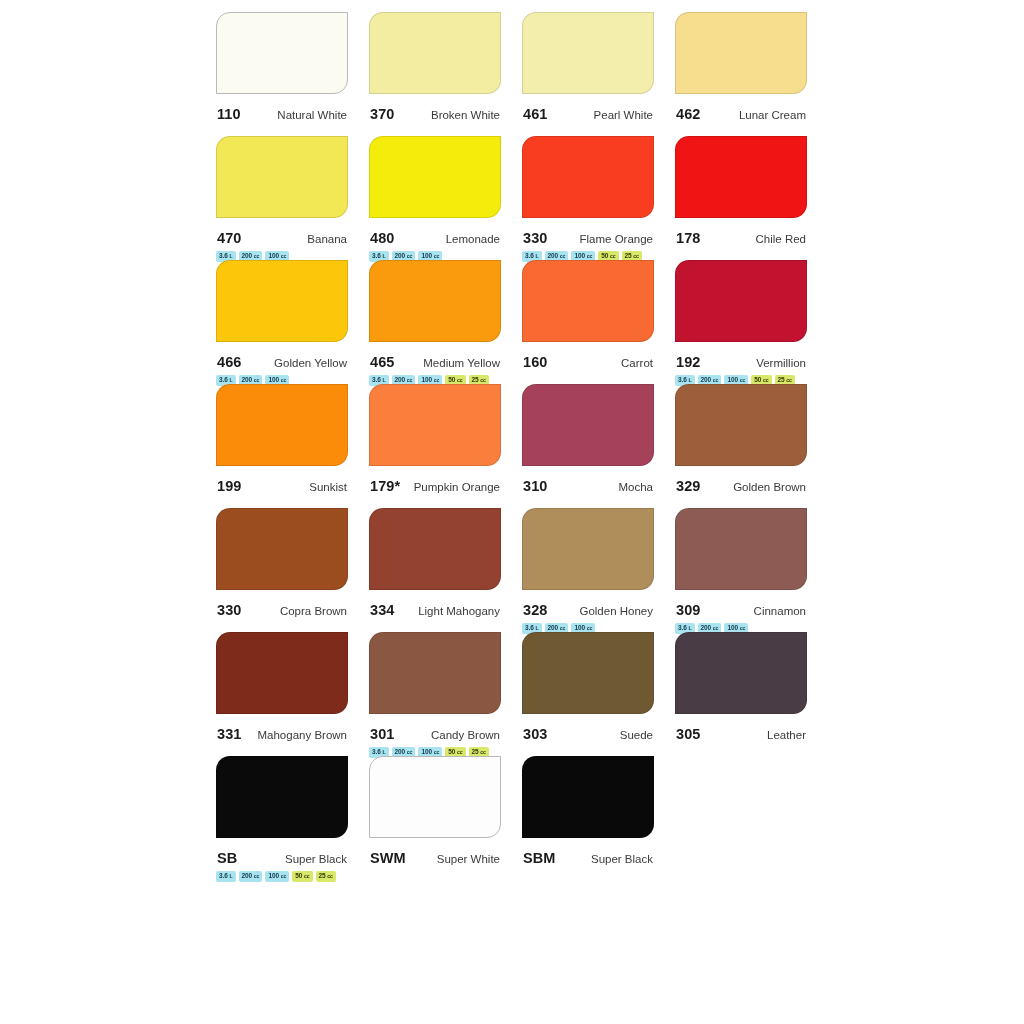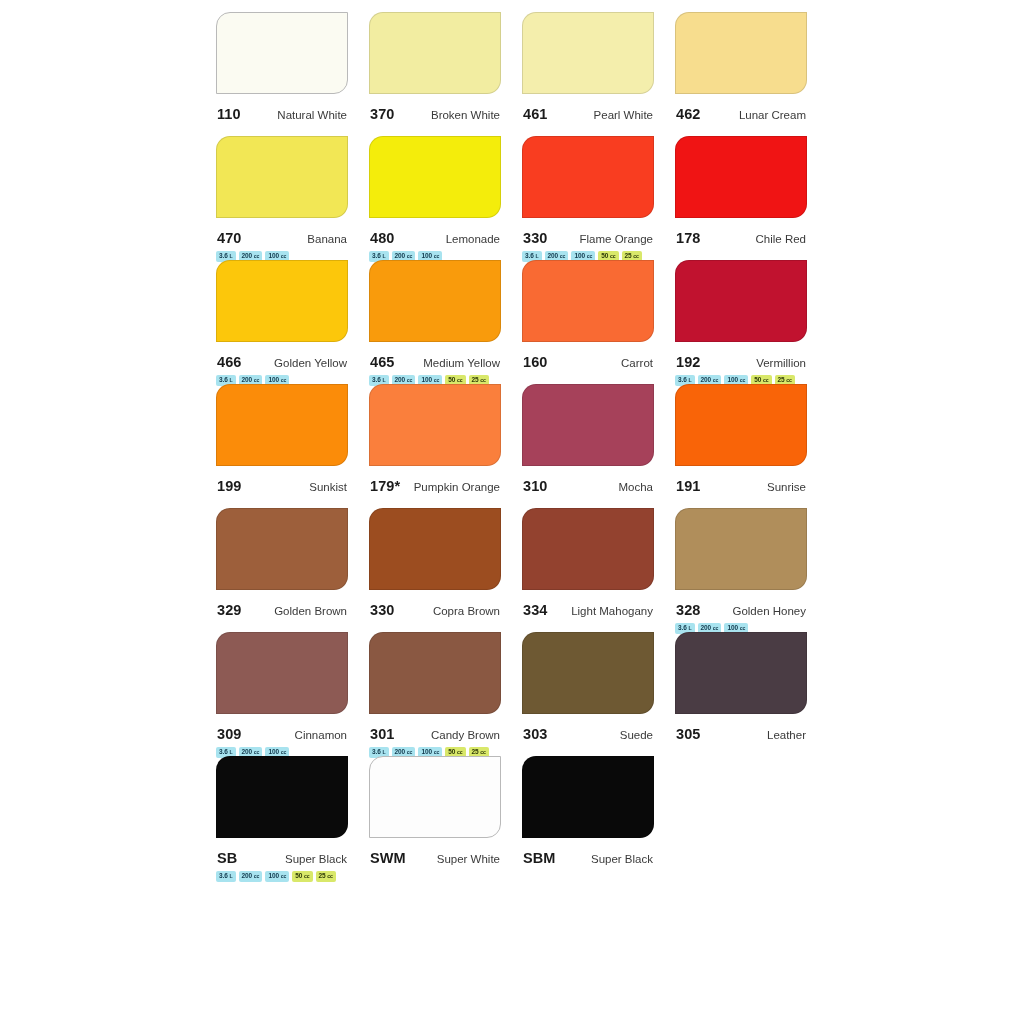--- a/index.html
+++ b/index.html
@@ -226,27 +226,20 @@
         </div>
       </div>
       <div class="cell">
         <div class="swatch" style="background: rgb(166, 65, 90);"></div>
         <div class="cap">
           <span class="code">310</span>
           <span class="cname">Mocha</span>
         </div>
       </div>
       <div class="cell">
-        <div class="swatch" style="background: rgb(249, 100, 8);"></div>
-        <div class="cap">
-          <span class="code">191</span>
-          <span class="cname">Sunrise</span>
-        </div>
-      </div>
-      <div class="cell">
         <div class="swatch" style="background: rgb(157, 95, 59);"></div>
         <div class="cap">
           <span class="code">329</span>
           <span class="cname">Golden Brown</span>
         </div>
       </div>
       <div class="cell">
         <div class="swatch" style="background: rgb(156, 77, 32);"></div>
         <div class="cap">
           <span class="code">330</span>
@@ -275,20 +268,27 @@
       <div class="cell">
         <div class="swatch" style="background: rgb(141, 90, 84);"></div>
         <div class="cap">
           <span class="code">309</span>
           <span class="cname">Cinnamon</span>
         </div>
         <div class="sizes">
           <span class="badge">3.6 <span class="u">L</span></span>
           <span class="badge">200 <span class="u">cc</span></span>
           <span class="badge">100 <span class="u">cc</span></span>
+        </div>
+      </div>
+      <div class="cell">
+        <div class="swatch" style="background: rgb(126, 43, 27);"></div>
+        <div class="cap">
+          <span class="code">331</span>
+          <span class="cname">Mahogany Brown</span>
         </div>
       </div>
       <div class="cell">
         <div class="swatch" style="background: rgb(138, 88, 66);"></div>
         <div class="cap">
           <span class="code">301</span>
           <span class="cname">Candy Brown</span>
         </div>
         <div class="sizes">
           <span class="badge">3.6 <span class="u">L</span></span>

